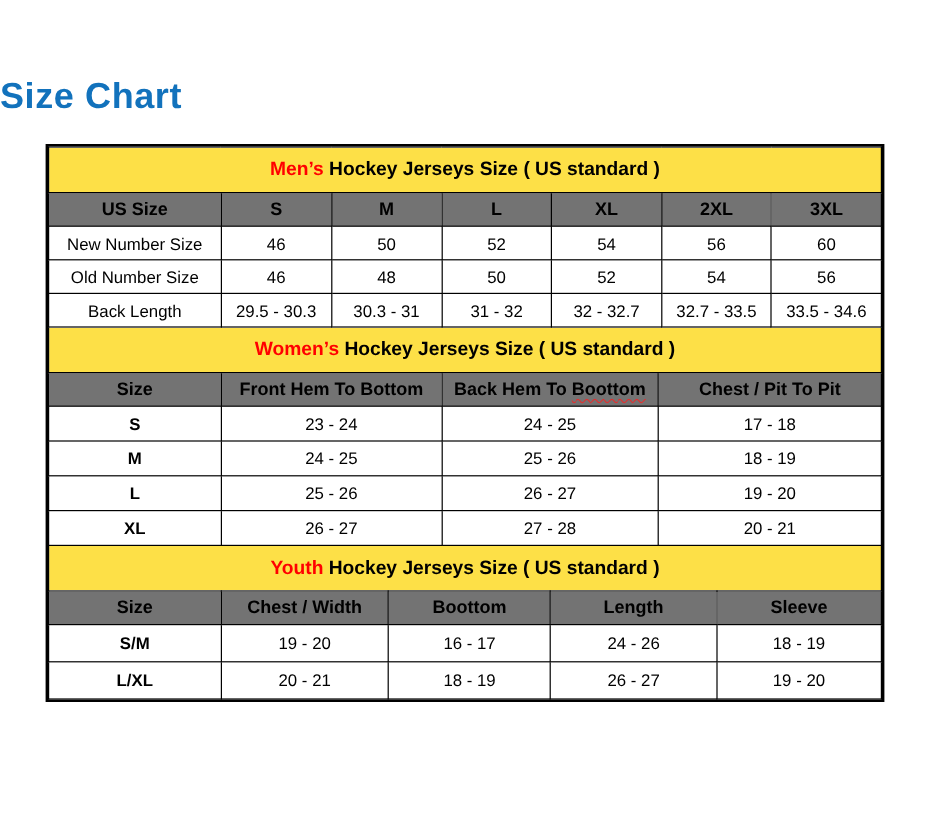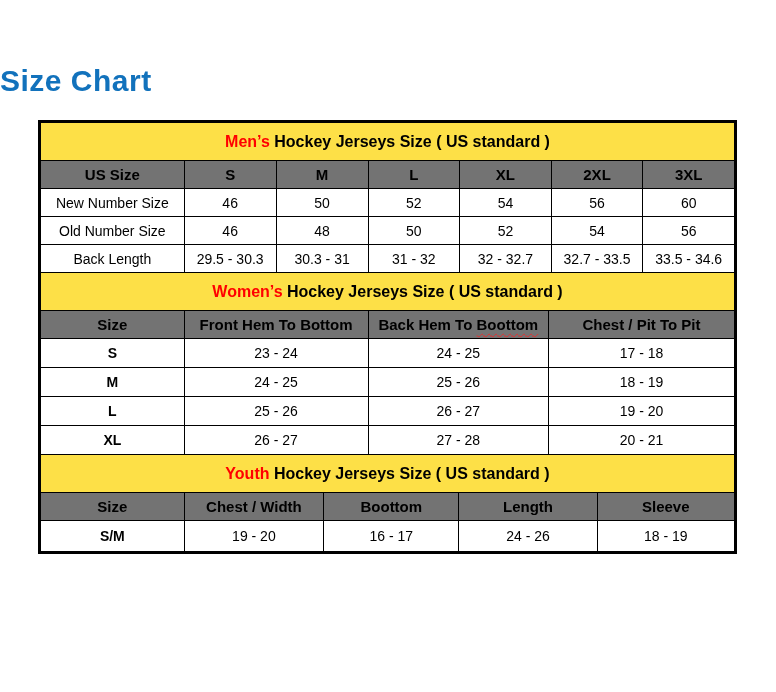--- a/index.html
+++ b/index.html
@@ -212,17 +212,24 @@
           </tr>
       </thead>
       <tbody>
           <tr>
             <td>S/M</td>
             <td>19 - 20</td>
             <td>16 - 17</td>
             <td>24 - 26</td>
             <td>18 - 19</td>
           </tr>
+          <tr>
+            <td>L/XL</td>
+            <td>20 - 21</td>
+            <td>18 - 19</td>
+            <td>26 - 27</td>
+            <td>19 - 20</td>
+          </tr>
         </tbody>
     </table>
 
   </div>
 </div>
 
 </body></html>

